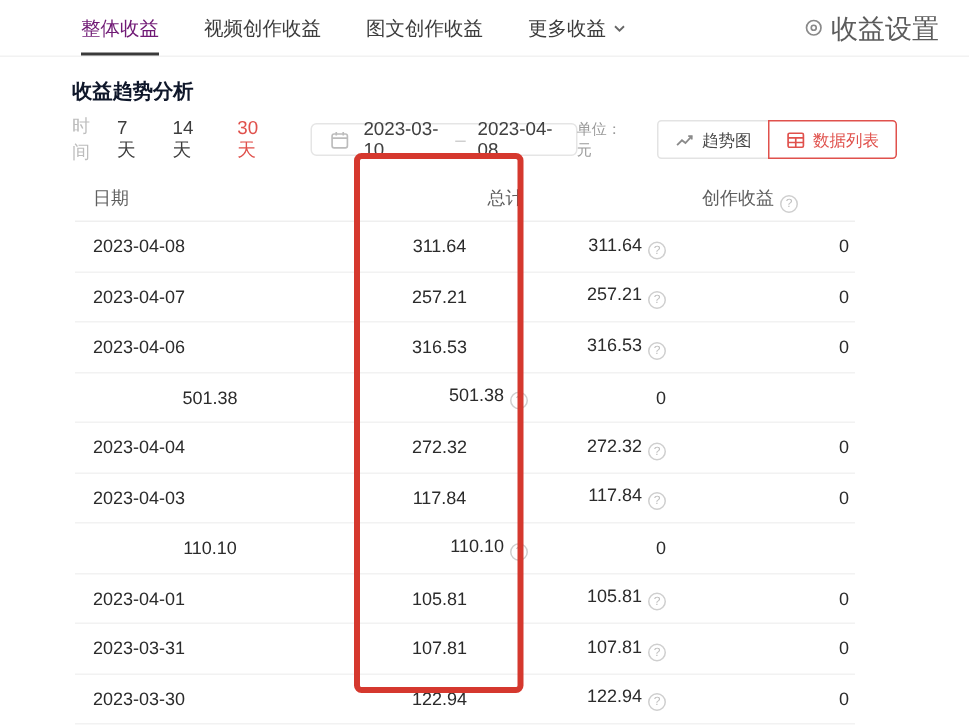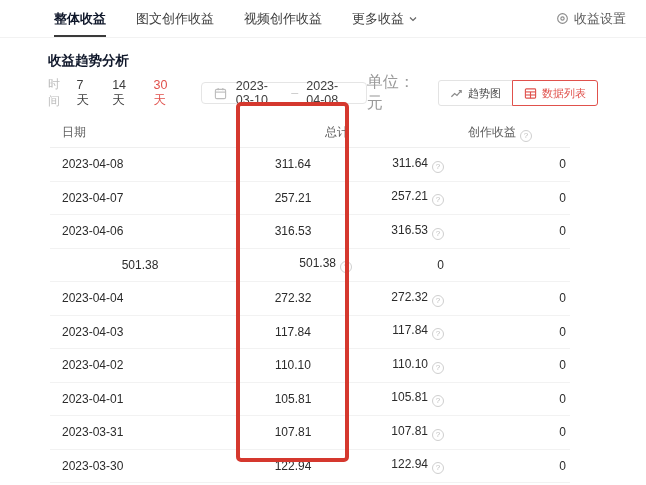--- a/index.html
+++ b/index.html
@@ -5,43 +5,43 @@
   * { box-sizing: border-box; margin: 0; padding: 0; }
   html,body { background:#fff; }
   body { font-family: "Liberation Sans", "DejaVu Sans", sans-serif; }
   #page { position:relative; width:646px; height:485px; background:#ffffff; overflow:hidden; }
 
   
   .tabbar { display:flex; align-items:stretch; height:38px; padding:0 20px 0 54px;
             border-bottom:1px solid #f2f2f2; }
   .tab { display:flex; align-items:center; margin-right:30px; font-size:13px; color:#3d3d3d;
          cursor:pointer; position:relative; white-space:nowrap; }
-  .tab.active { color:#0f172a; font-weight:bold; }
+  .tab.active { color:#701a75; font-weight:normal; }
   .tab.active::after { content:""; position:absolute; left:0; right:0; bottom:0;
          height:2px; background:#3a3a3a; }
   .tab .caret { margin-left:4px; display:inline-flex; }
   .tabbar-spacer { flex:1; }
-  .settings { display:flex; align-items:center; font-size:13px; color:#5c5c5c; cursor:pointer; }
+  .settings { display:flex; align-items:center; font-size:18px; color:#5c5c5c; cursor:pointer; }
   .settings .gear { margin-right:5px; display:inline-flex; }
 
   
   .content { padding:0 0 0 0; }
   .section-title { margin:14px 0 0 48px; font-size:13.5px; font-weight:bold; color:#0f172a; }
 
   .filter-row { display:flex; align-items:center; margin:10px 48px 0 48px; height:26px; }
   .time-label { font-size:12px; color:#bdbdbd; margin-right:9px; }
   .range-opt { font-size:12.5px; color:#3d3d3d; margin-right:20px; cursor:pointer; }
   .range-opt.selected { color:#e0514c; }
   .date-picker { display:flex; align-items:center; height:22px; border:1px solid #e5e5e5;
                  border-radius:4px; padding:0 12px; margin-left:6px; font-size:12.5px; color:#404040;
                  cursor:pointer; }
   .date-picker .cal { display:inline-flex; margin-right:9px; }
   .date-sep { margin:0 8px; color:#c9c9c9; }
   .filter-spacer { flex:1; }
-  .unit { font-size:16px; color:#9a9a9a; margin-right:16px; }
+  .unit { font-size:10px; color:#9a9a9a; margin-right:16px; }
   .seg-btn { display:flex; align-items:center; height:26px; padding:0 11px; font-size:11px;
              background:#fff; cursor:pointer; white-space:nowrap; }
   .seg-btn .bicon { display:inline-flex; margin-right:5px; }
   .seg-btn.trend { border:1px solid #e3e3e3; border-radius:3px 0 0 3px; color:#4a4a4a; }
   .seg-btn.list  { border:1px solid #e0514c; border-radius:0 3px 3px 0; color:#e0514c; margin-left:-1px; }
 
   
   .table { margin:12px 0 0 50px; width:520px; font-size:12px; }
   .trow { display:grid; grid-template-columns:180px 126px 92px 122px; align-items:center;
           height:33.5px; border-bottom:1px solid #f2f2f2; color:#2b2b2b; }
@@ -63,24 +63,24 @@
 </head>
 <body>
 
 <div id="page">
 
   <div class="tabbar">
     <div class="tab active">
       <span>整体收益</span>
     </div>
     <div class="tab">
+      <span>视频创作收益</span>
+    </div>
+    <div class="tab">
       <span>图文创作收益</span>
-    </div>
-    <div class="tab">
-      <span>视频创作收益</span>
     </div>
     <div class="tab">
       <span>更多收益</span>
       <span class="caret">
         <svg width="10" height="10" viewBox="0 0 10 10">
             <path d="M2 3.5 L5 6.5 L8 3.5" fill="none" stroke="#666" stroke-width="1.2"></path>
           </svg>
       </span>
     </div>
     <div class="tabbar-spacer"></div>
@@ -197,21 +197,20 @@
   <div class="trow">
     <div class="c-date">2023-04-03</div>
     <div class="c-total">117.84</div>
     <div class="c-creation">
       <span>117.84</span><span class="info-circle">?</span>
     </div>
     <div class="c-reward">0</div>
   </div>
 
   <div class="trow">
-    <div class="c-date">2023-04-02</div>
     <div class="c-total">110.10</div>
     <div class="c-creation">
       <span>110.10</span><span class="info-circle">?</span>
     </div>
     <div class="c-reward">0</div>
   </div>
 
   <div class="trow">
     <div class="c-date">2023-04-01</div>
     <div class="c-total">105.81</div>

